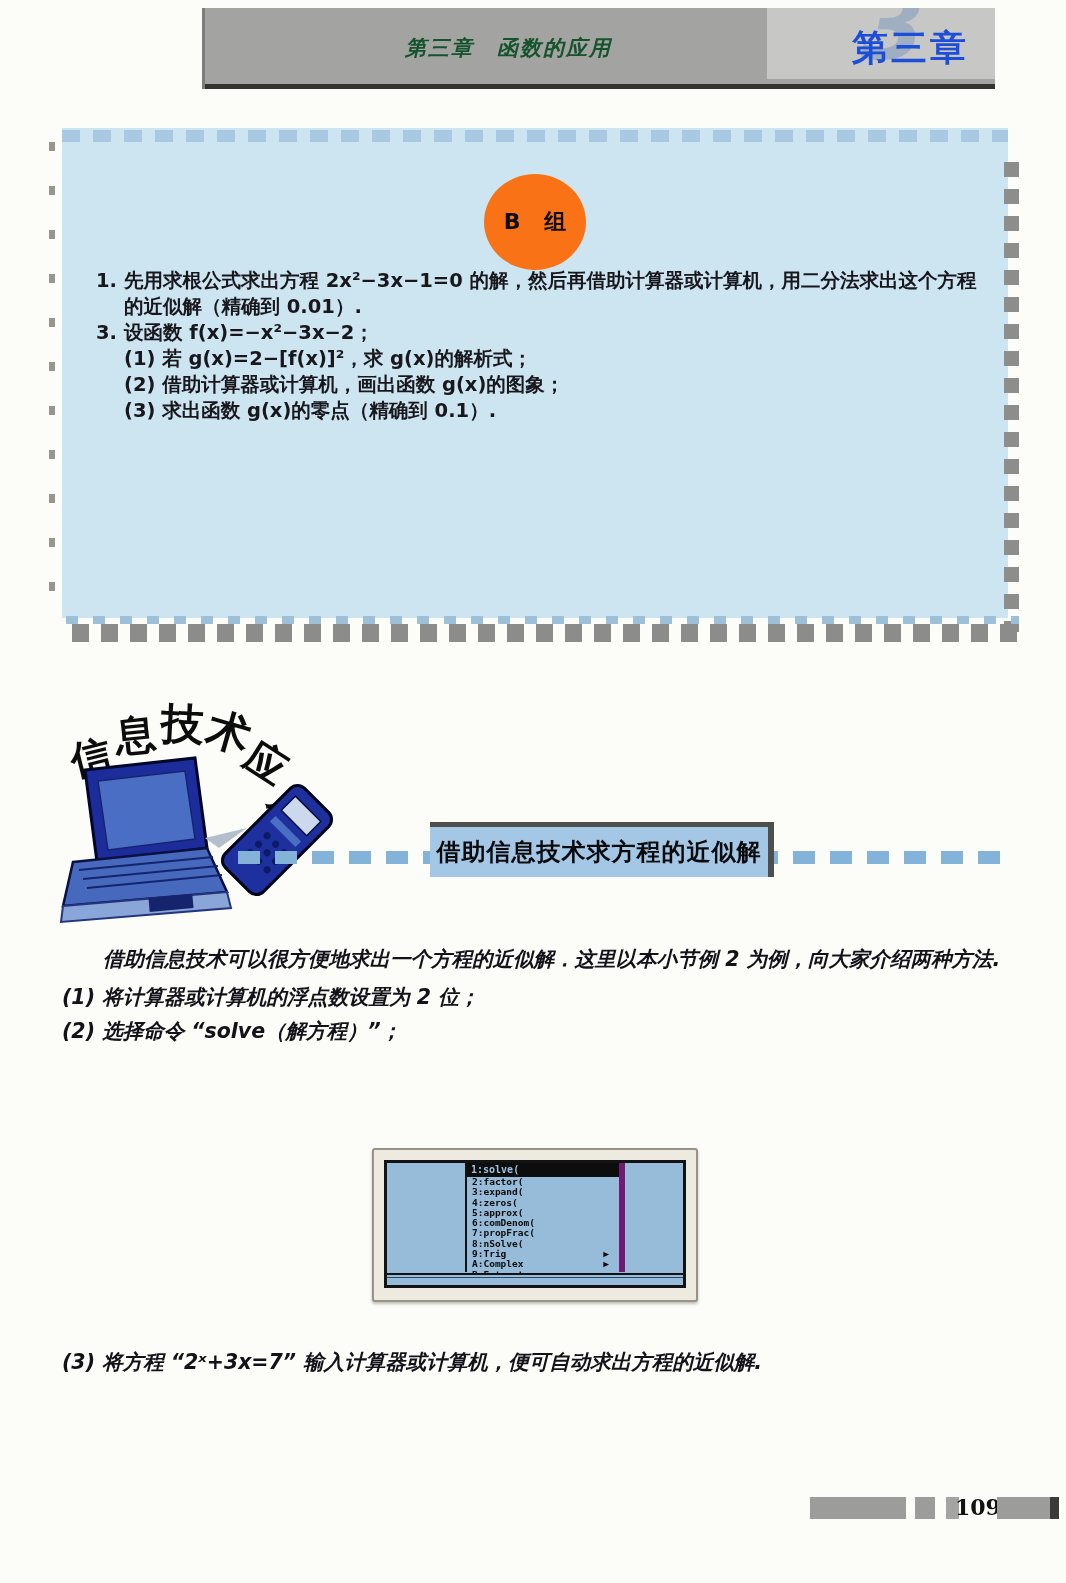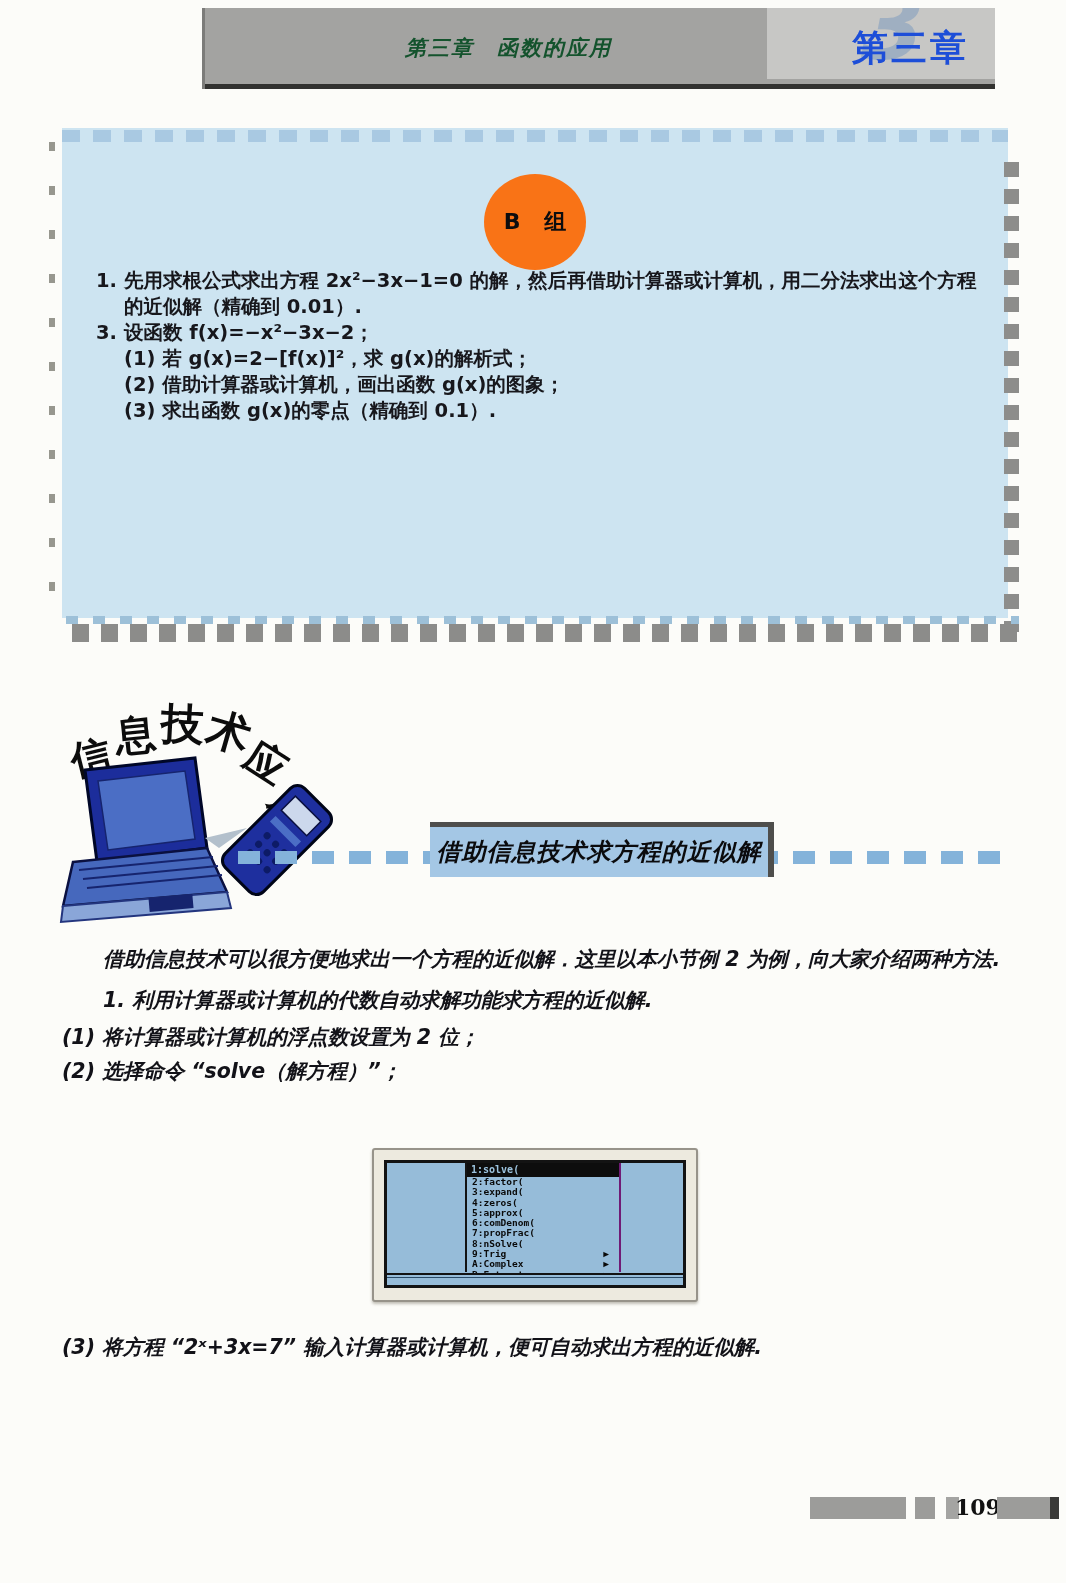--- a/index.html
+++ b/index.html
@@ -86,21 +86,21 @@
   
   .banner-line{
     position:absolute;left:238px;top:851px;width:772px;height:13px;
     background:repeating-linear-gradient(90deg,#84b3da 0 22px,rgba(0,0,0,0) 22px 37px);
   }
   .banner-box{
     position:absolute;left:430px;top:822px;width:338px;height:50px;
     background:#a4c7e5;
     border-top:5px solid #4e4e4c;border-right:6px solid #4e4e4c;
     display:flex;align-items:center;justify-content:center;
-    font-size:24px;font-weight:900;color:#0b0b0d;letter-spacing:1px;font-style:italic;
+    font-size:24px;font-weight:900;color:#0b0b0d;letter-spacing:1px;
   }
   
   .body-text{
     position:absolute;left:62px;top:938px;width:946px;
     font-size:20.5px;font-weight:600;color:#121218;font-style:italic;
   }
   .body-text p{margin:0;}
   .p-intro{text-indent:2em;line-height:42px;margin-bottom:10px;}
   .p-m1{text-indent:2em;line-height:40px;margin-top:8px;}
   .p-step{margin:16px 0 0 44px;line-height:34px;}
@@ -109,21 +109,21 @@
     position:absolute;left:372px;top:1148px;width:322px;height:150px;
     background:#edeadf;border:2px solid #97938a;border-radius:3px;
     box-shadow:0 2px 3px rgba(120,115,100,.45);
   }
   .calc-screen{
     position:absolute;left:10px;top:10px;right:10px;bottom:12px;
     background:#96bcd9;border:3px solid #131313;
   }
   .calc-menu{
     position:absolute;left:78px;top:0;width:152px;bottom:13px;
-    border-left:2px solid #131313;border-right:2px solid #701a75;
+    border-left:2px solid #131313;border-right:6px solid #701a75;
   }
   .calc-menu-header{
     background:#0d0d0d;color:#9cc3de;
     font:bold 10px "DejaVu Sans Mono","Liberation Mono",monospace;
     padding:1px 4px;height:12px;
   }
   .calc-menu-row{
     font:bold 9.5px "DejaVu Sans Mono","Liberation Mono",monospace;
     color:#0a0a0a;line-height:10.3px;
     display:flex;justify-content:space-between;
@@ -221,21 +221,20 @@
         <circle cx="14" cy="28" r="3.5" fill="#0d1b66"></circle>
     </g>
   </svg>
 </div>
 
 <div class="banner-line"></div>
 <div class="banner-box">借助信息技术求方程的近似解</div>
 
 <div class="body-text">
   <p class="p-intro">借助信息技术可以很方便地求出一个方程的近似解．这里以本小节例 2 为例，向大家介绍两种方法.</p>
-  <p class="p-m1">1. 利用计算器或计算机的代数自动求解功能求方程的近似解.</p>
   <p class="p-step">(1) 将计算器或计算机的浮点数设置为 2 位；</p>
   <p class="p-step">(2) 选择命令 “solve（解方程）”；</p>
 </div>
 
 <div class="calc-frame">
   <div class="calc-screen">
     <div class="calc-left-col"></div>
     <div class="calc-menu">
       <div class="calc-menu-header">1:solve(</div>
       <div>
@@ -279,20 +278,20 @@
           <span>B:Extract</span>
           <span class="arrow">▶</span>
         </div>
         </div>
     </div>
     <div class="calc-statusbar"></div>
   </div>
 </div>
 
 <div class="body-text" style="top:1330px">
-  <p class="p-step" style="margin-top:0">(3) 将方程 “2ˣ+3x=7” 输入计算器或计算机，便可自动求出方程的近似解.</p>
+  <p class="p-step" style="margin-top:15px">(3) 将方程 “2ˣ+3x=7” 输入计算器或计算机，便可自动求出方程的近似解.</p>
 </div>
 
 <div class="footer-bar fb1"></div>
 <div class="footer-bar fb-sq1"></div>
 <div class="footer-bar fb-sq2"></div>
 <div class="page-number">109</div>
 <div class="footer-bar fb2"></div>
 
 </body></html>

